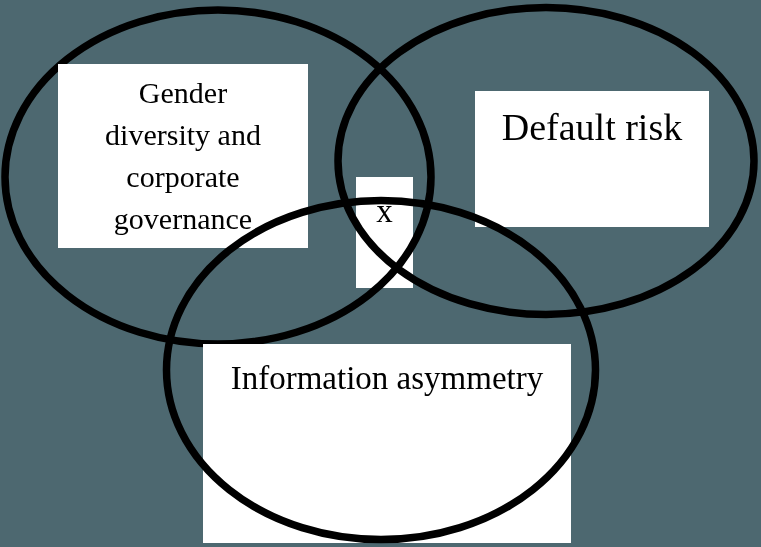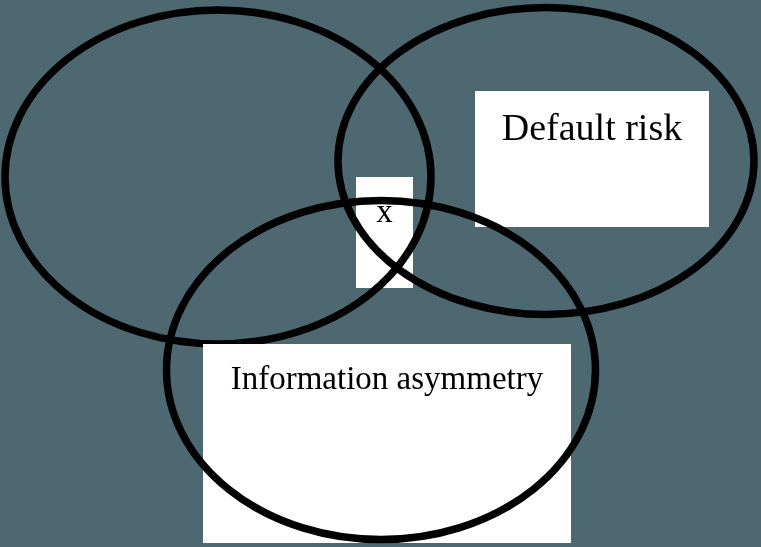--- a/index.html
+++ b/index.html
@@ -78,20 +78,26 @@
 <body>
 
 <div class="canvas">
 
   <svg class="base-svg" width="761" height="547" viewBox="0 0 761 547">
     <rect x="356" y="177" width="57" height="111" fill="#ffffff"></rect>
     <ellipse cx="218" cy="177" rx="213" ry="167" fill="none" stroke="#000000" stroke-width="7.5"></ellipse>
     <ellipse cx="546" cy="161" rx="208" ry="153.5" fill="none" stroke="#000000" stroke-width="7.5"></ellipse>
   </svg>
 
+  <div class="label-box box-gender">
+    <div class="line">Gender</div>
+    <div class="line">diversity and</div>
+    <div class="line">corporate</div>
+    <div class="line">governance</div>
+  </div>
 
   <div class="label-box box-default">
     <div class="line">Default risk</div>
   </div>
 
   <div class="label-box box-info">
     <div class="line">Information asymmetry</div>
   </div>
 
   <svg class="overlay-svg" width="761" height="547" viewBox="0 0 761 547">

